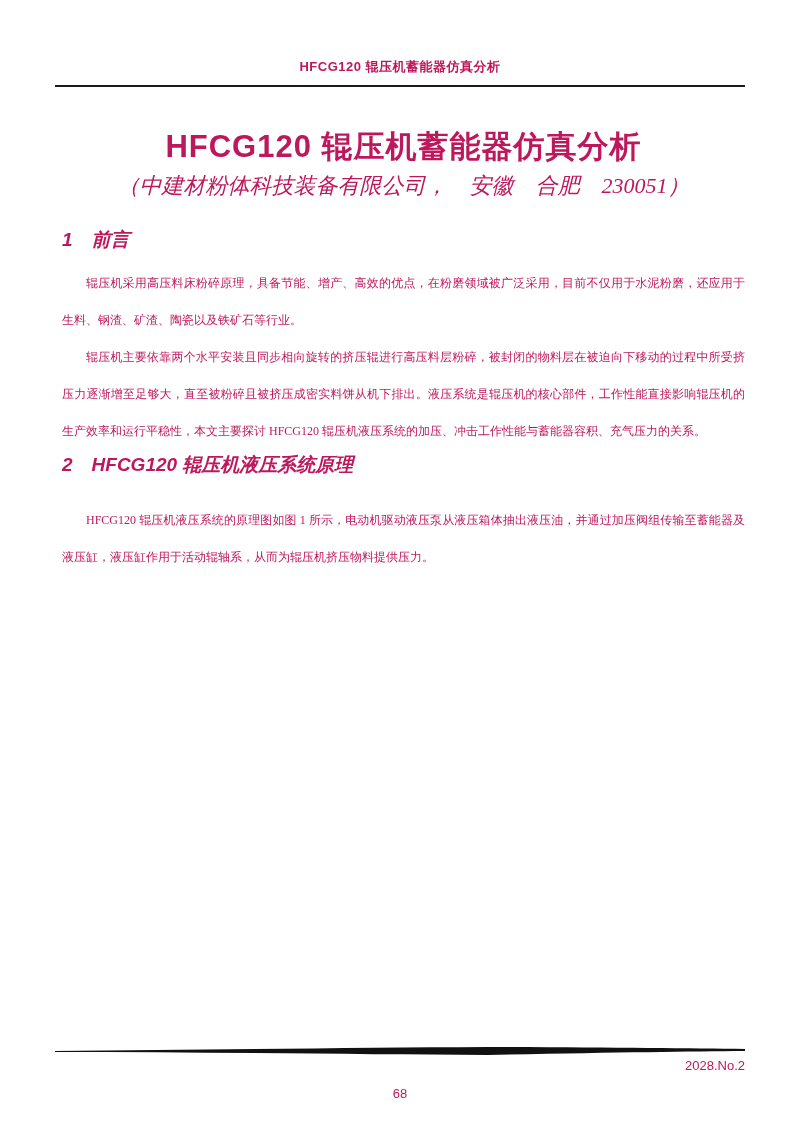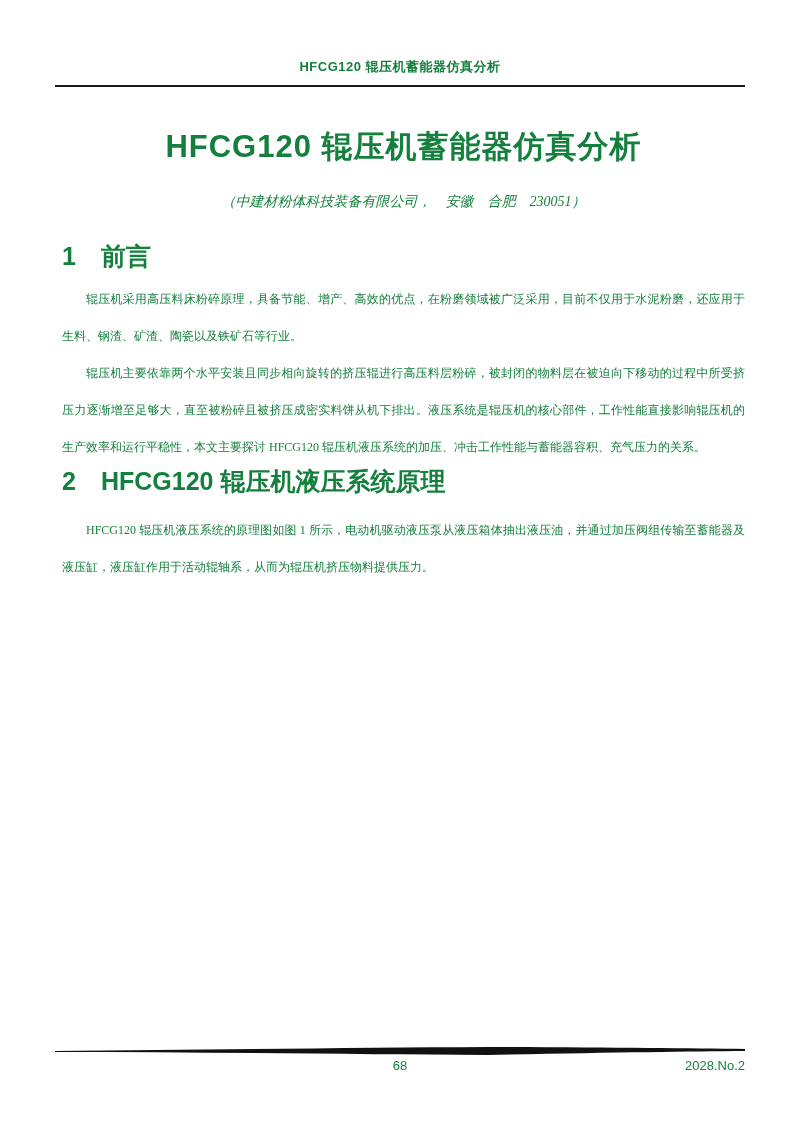--- a/index.html
+++ b/index.html
@@ -9,21 +9,21 @@
   }
   .page {
     position: relative;
     width: 793px;
     height: 1122px;
     margin: 0 auto;
     background: #ffffff;
     box-sizing: border-box;
     padding: 58px 48px 0 62px;
     font-family: "Liberation Serif", "DejaVu Serif", serif;
-    color: #15803d;
+    color: #be185d;
     overflow: hidden;
   }
 
   
   .running-header {
     text-align: center;
     font-family: "Liberation Sans", "DejaVu Sans", sans-serif;
     font-weight: 600;
     font-size: 13px;
     line-height: 18px;
@@ -46,45 +46,46 @@
 
   .author {
     margin-top: 22px;
     text-align: center;
     font-size: 17px;
     line-height: 22px;
     letter-spacing: 2px;
     font-style: italic;
   }
   .affiliation {
-    margin-top: 20px;
+    margin-top: 4px;
     text-align: center;
-    font-size: 14px;
+    font-size: 22px;
     line-height: 26px;
     font-style: italic;
   }
 
   .sec {
     margin: 28px 0 0 0;
     font-family: "Liberation Sans", "DejaVu Sans", sans-serif;
     font-weight: 700;
-    font-size: 25px;
+    font-size: 19px;
     line-height: 26px;
+    font-style: italic;
   }
   .sec2 { margin-top: 2px; }
 
   p.body {
     margin: 0;
     font-size: 12px;
     line-height: 37px;
     text-align: justify;
     text-indent: 2em;
   }
   p.first { margin-top: 12px; }
-  p.p3 { margin-top: 18px; }
+  p.p3 { margin-top: 24px; }
 
   
   .footer {
     position: absolute;
     left: 55px;
     right: 48px;
     top: 1044px;
   }
   .footer-rule-svg {
     display: block;
@@ -97,20 +98,21 @@
     height: 20px;
     font-family: "Liberation Sans", "DejaVu Sans", sans-serif;
     font-size: 13px;
     line-height: 20px;
   }
   .pageno {
     position: absolute;
     left: 0;
     right: 0;
     text-align: center;
+    margin-top: 28px;
   }
   .issue {
     position: absolute;
     right: 0;
   }
 </style>
 </head>
 <body>
 
 <div class="page">

